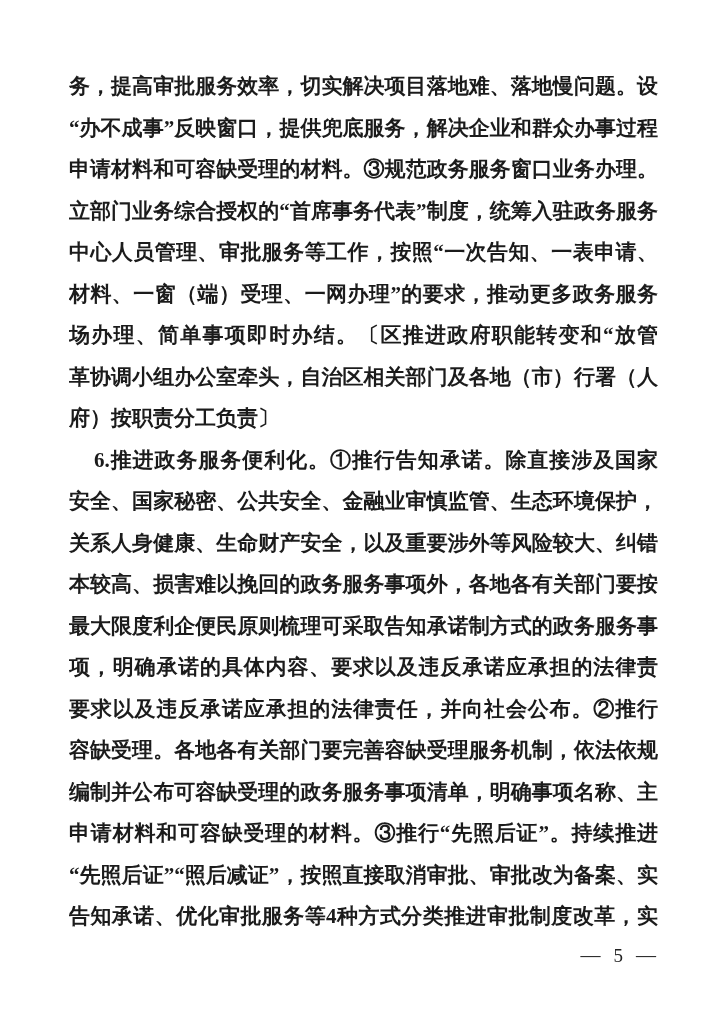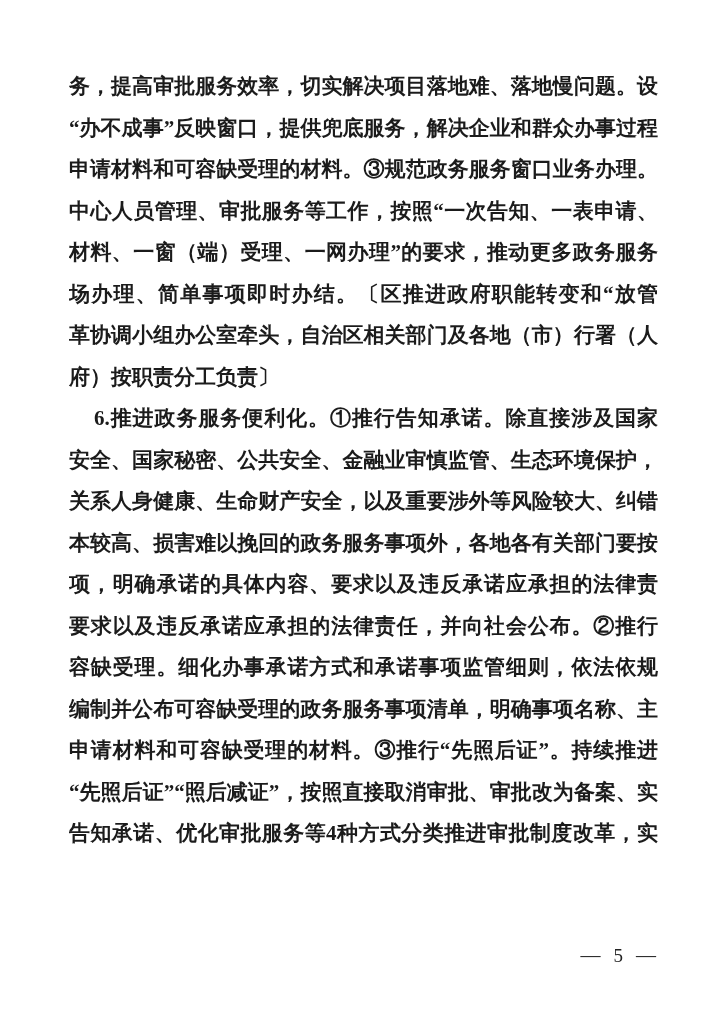--- a/index.html
+++ b/index.html
@@ -59,32 +59,34 @@
   }
 </style>
 </head>
 <body>
 
 <div class="page">
   <div class="textblock">
     <div class="line">务，提高审批服务效率，切实解决项目落地难、落地慢问题。设置</div>
     <div class="line">“办不成事”反映窗口，提供兜底服务，解决企业和群众办事过程中</div>
     <div class="line">申请材料和可容缺受理的材料。③规范政务服务窗口业务办理。建</div>
+    <div class="line">立部门业务综合授权的“首席事务代表”制度，统筹入驻政务服务</div>
     <div class="line">中心人员管理、审批服务等工作，按照“一次告知、一表申请、一套</div>
     <div class="line">材料、一窗（端）受理、一网办理”的要求，推动更多政务服务事项当</div>
     <div class="line">场办理、简单事项即时办结。〔区推进政府职能转变和“放管服”改</div>
     <div class="line">革协调小组办公室牵头，自治区相关部门及各地（市）行署（人民政</div>
     <div class="line para-end">府）按职责分工负责〕</div>
     <div class="line para-start">6.推进政务服务便利化。①推行告知承诺。除直接涉及国家</div>
     <div class="line">安全、国家秘密、公共安全、金融业审慎监管、生态环境保护，直接</div>
     <div class="line">关系人身健康、生命财产安全，以及重要涉外等风险较大、纠错成</div>
     <div class="line">本较高、损害难以挽回的政务服务事项外，各地各有关部门要按照</div>
+    <div class="line">最大限度利企便民原则梳理可采取告知承诺制方式的政务服务事</div>
     <div class="line">项，明确承诺的具体内容、要求以及违反承诺应承担的法律责任，</div>
     <div class="line">要求以及违反承诺应承担的法律责任，并向社会公布。②推行</div>
-    <div class="line">容缺受理。细化办事承诺方式和承诺事项监管细则，依法依规</div>
+    <div class="line">容缺受理。各地各有关部门要完善容缺受理服务机制，依法依规</div>
     <div class="line">编制并公布可容缺受理的政务服务事项清单，明确事项名称、主要</div>
     <div class="line">申请材料和可容缺受理的材料。③推行“先照后证”。持续推进</div>
     <div class="line">“先照后证”“照后减证”，按照直接取消审批、审批改为备案、实行</div>
     <div class="line">告知承诺、优化审批服务等4种方式分类推进审批制度改革，实现</div>
   </div>
 
   <div class="footer">
     <span class="dash">—</span>
     <span class="num">5</span>
     <span class="dash">—</span>

